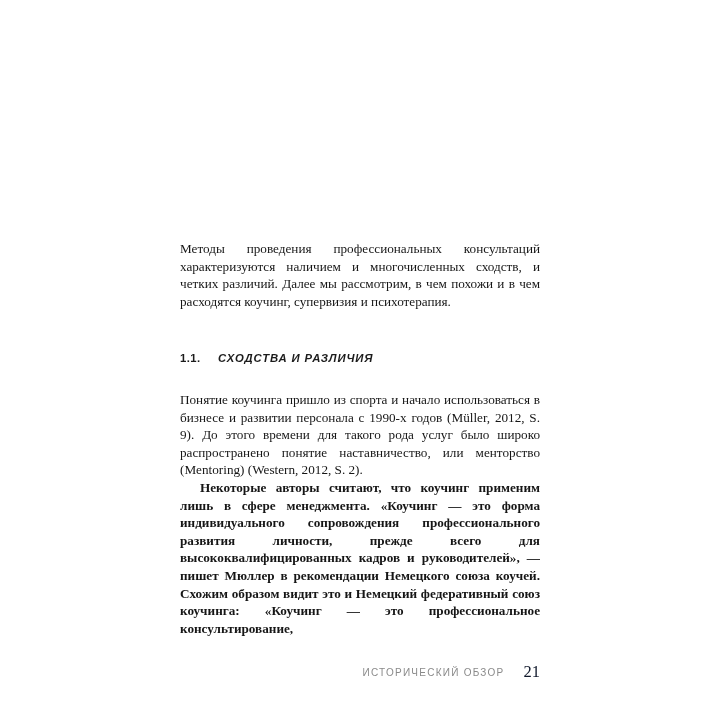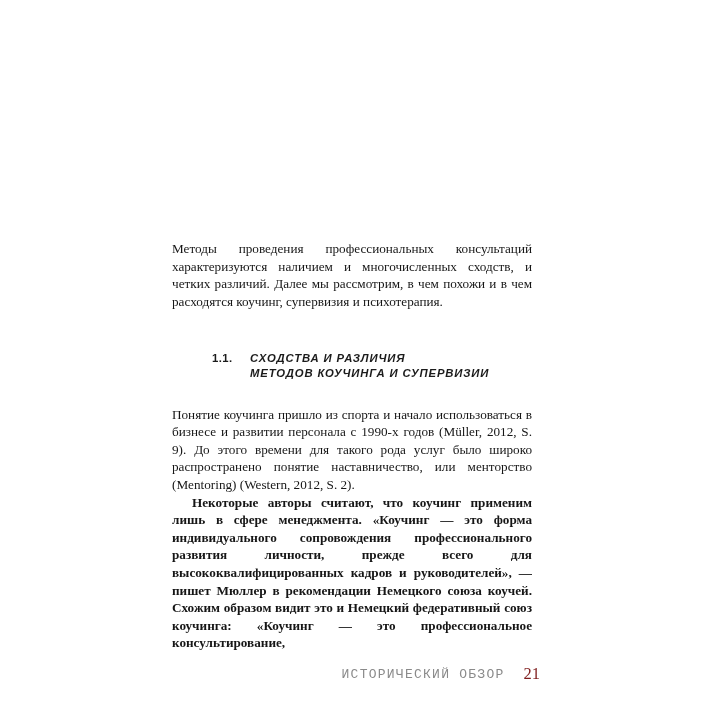--- a/index.html
+++ b/index.html
@@ -14,21 +14,21 @@
     overflow: hidden;
   }
   .page {
     position: relative;
     width: 720px;
     height: 720px;
     background: #ffffff;
   }
   .content-column {
     position: absolute;
-    left: 172px;
+    left: 180px;
     top: 240px;
     width: 360px;
   }
   .body-paragraph {
     margin: 0;
     font-family: "Liberation Serif", "DejaVu Serif", serif;
     font-size: 13.2px;
     line-height: 17.6px;
     color: #161616;
     text-align: justify;
@@ -61,74 +61,72 @@
   }
   .heading-number {
     flex: 0 0 auto;
     width: 38px;
     font-family: "Liberation Sans", "DejaVu Sans", sans-serif;
     font-weight: bold;
     font-size: 11.3px;
     letter-spacing: 0.4px;
     line-height: 14.6px;
     color: #1b1b1b;
-    margin-left: 40px;
   }
   .heading-lines {
     flex: 1 1 auto;
     font-style: italic;
   }
   .heading-line {
     display: block;
     white-space: nowrap;
   }
   .footer {
     position: absolute;
     left: 180px;
     top: 644px;
     width: 360px;
     height: 22px;
     display: flex;
     align-items: baseline;
     justify-content: flex-end;
   }
   .running-head {
-    font-family: Liberation Mono, monospace;
-    font-size: 13px;
+    font-family: Liberation Sans, sans-serif;
+    font-size: 10px;
     letter-spacing: 1.25px;
     color: #8a8a8a;
     text-transform: uppercase;
     white-space: nowrap;
     padding-right: 19px;
     position: relative;
     top: -1px;
     margin-top: 24px;
   }
   .page-number {
     font-family: "Liberation Serif", "DejaVu Serif", serif;
     font-size: 16.5px;
-    color: #7f1d1d;
+    color: #0f172a;
     letter-spacing: 0px;
     white-space: nowrap;
   }
 </style>
 </head>
 <body>
 
 <div class="page">
 
   <div class="content-column">
 
     <p class="body-paragraph para-intro">Методы проведения профессиональных консультаций характеризуются наличием и многочисленных сходств, и четких различий. Далее мы рассмотрим, в чем похожи и в чем расходятся коучинг, супервизия и психотерапия.</p>
 
     <div class="section-heading heading-block">
       <span class="heading-number">1.1.</span>
       <span class="heading-lines">
         <span class="heading-line">СХОДСТВА И РАЗЛИЧИЯ</span>
-        <span class="heading-line">МЕТОДОВ КОУЧИНГА И СУПЕРВИЗИИ</span>
       </span>
     </div>
 
     <p class="body-paragraph">Понятие коучинга пришло из спорта и начало использоваться в бизнесе и развитии персонала с 1990-х годов (Müller, 2012, S. 9). До этого времени для такого рода услуг было широко распространено понятие наставничество, или менторство (Mentoring) (Western, 2012, S. 2).</p>
 
     <p class="body-paragraph para-indent">Некоторые авторы считают, что коучинг применим лишь в сфере менеджмента. «Коучинг — это форма индивидуального сопровождения профессионального развития личности, прежде всего для высококвалифицированных кадров и руководителей», — пишет Мюллер в рекомендации Немецкого союза коучей. Схожим образом видит это и Немецкий федеративный союз коучинга: «Коучинг — это профессиональное консультирование,</p>
 
   </div>
 
   <div class="footer">

